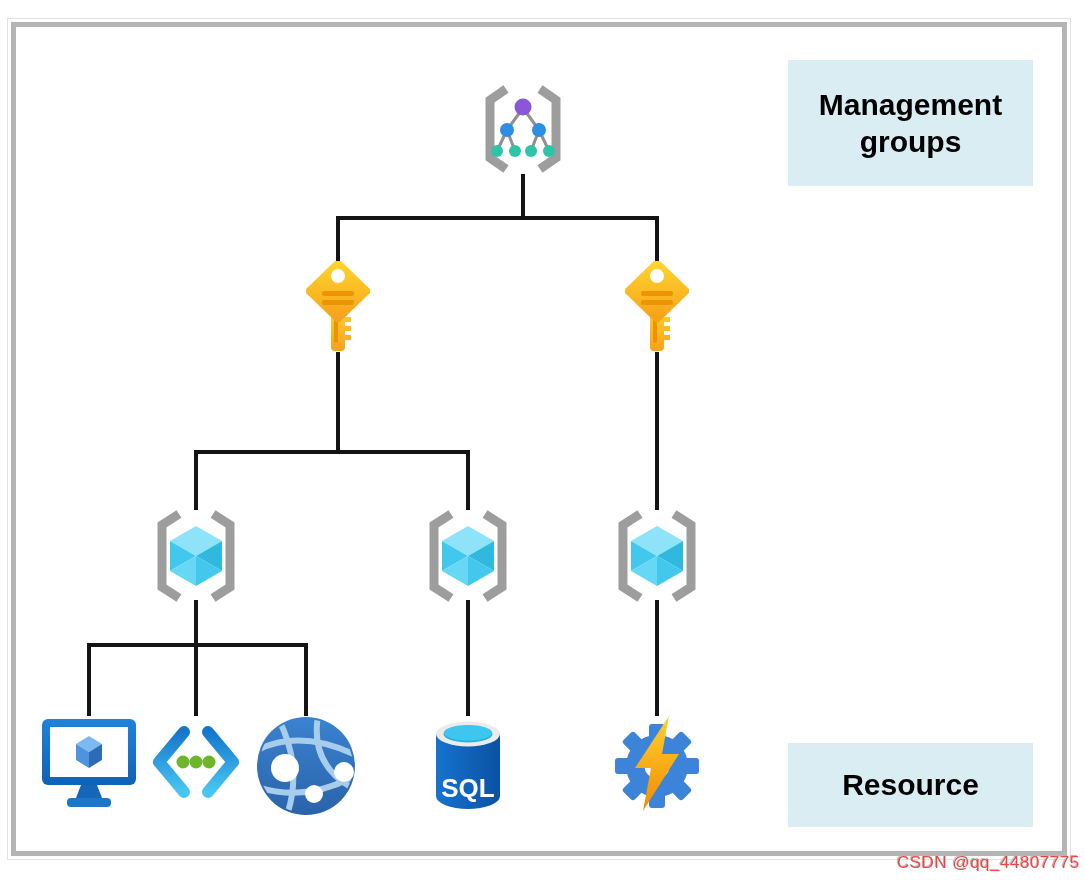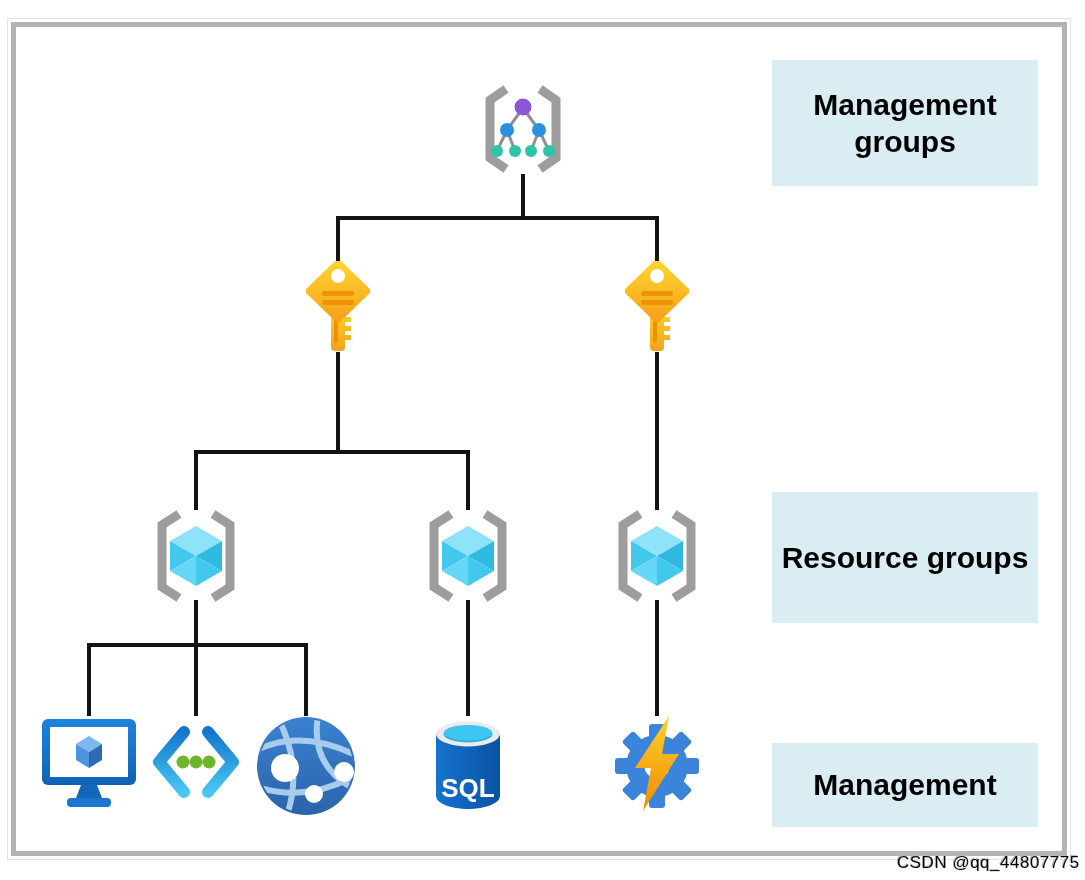--- a/index.html
+++ b/index.html
@@ -4,29 +4,29 @@
 <style>
   html,body{margin:0;padding:0;background:#ffffff;}
   body{width:1085px;height:880px;position:relative;overflow:hidden;
        font-family:"Liberation Sans", sans-serif;}
   .canvas{position:absolute;inset:0;width:1085px;height:880px;background:#fff;}
   .frame{position:absolute;left:11px;top:22px;width:1056px;height:834px;
          box-sizing:border-box;border:5px solid #b4b4b4;
          outline:1px solid #e2e2e2;outline-offset:3px;background:transparent;}
   .connectors{position:absolute;left:0;top:0;z-index:1;}
   .icon{position:absolute;z-index:2;}
-  .level-label{position:absolute;left:772px;width:266px;background:#d9edf3;
+  .level-label{position:absolute;left:788px;width:245px;background:#d9edf3;
           display:flex;align-items:center;justify-content:center;text-align:center;
           font-weight:bold;font-size:30px;line-height:1.25;color:#000;z-index:3;}
   .lbl-1{top:60px;height:126px;}
   .lbl-2{top:270px;height:82px;}
   .lbl-3{top:492px;height:131px;}
   .lbl-4{top:743px;height:84px;}
   .watermark{position:absolute;left:897px;top:853px;z-index:5;
-          font-size:17px;letter-spacing:.5px;color:#000000;
+          font-size:17px;letter-spacing:.5px;color:#ef4444;
           text-shadow:1px 1px 0 #ffffff,-1px -1px 0 #b9b9b9;white-space:nowrap;}
   svg text{font-family:"Liberation Sans", sans-serif;}
 </style>
 </head>
 <body>
 
 <div class="canvas">
 
   <svg width="0" height="0" style="position:absolute" aria-hidden="true">
     <defs>
@@ -213,22 +213,19 @@
       </g>
       <circle r="31"></circle>
       <circle r="12.5" fill="#ffffff"></circle>
     </g>
     <polygon points="60,2 26,54 42,54 34,97 70,40 53,40" fill="url(#boltGrad)"></polygon>
   </svg>
 
   <div class="level-label lbl-1">
     <span>Management groups</span>
   </div>
-  <div class="level-label lbl-3">
-    <span>Resource groups</span>
+  <div class="level-label lbl-4">
+    <span>Resource</span>
   </div>
-  <div class="level-label lbl-4">
-    <span>Management</span>
-  </div>
 
   <div class="watermark">CSDN @qq_44807775</div>
 
 </div>
 
 </body></html>

